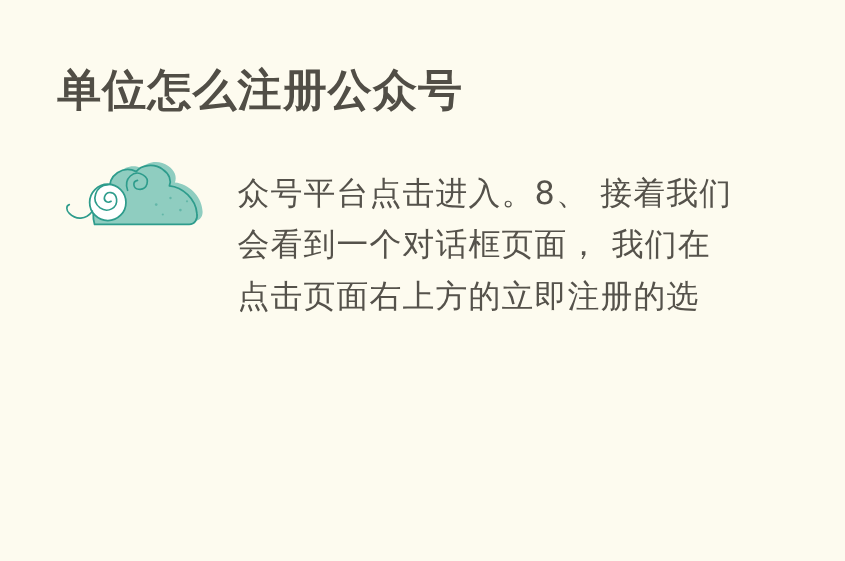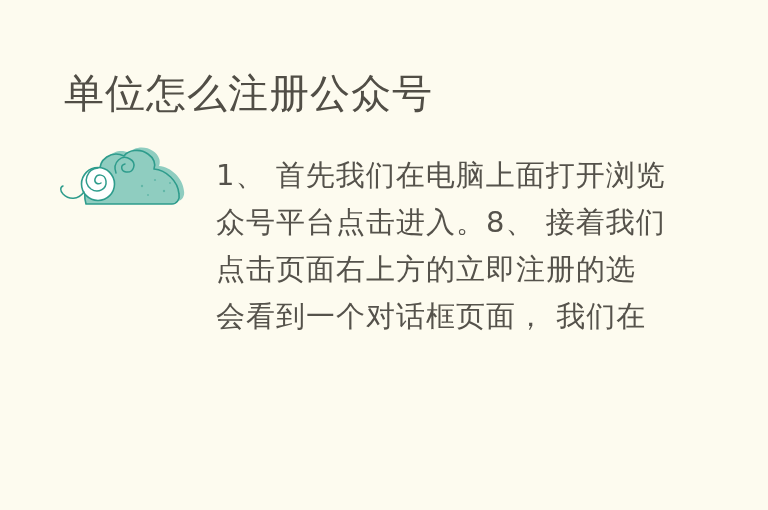--- a/index.html
+++ b/index.html
@@ -19,23 +19,23 @@
     position:relative;
     width:768px;
     height:510px;
     background:var(--bg);
     overflow:hidden;
   }
   .page-title{
     position:absolute;
     left:52px;
     top:54px;
-    margin:12px;
+    margin:0;
     font-size:40px;
-    font-weight:400;
+    font-weight:700;
     letter-spacing:1px;
     color:var(--title-ink);
     white-space:nowrap;
     text-align:right;
   }
   .content-row{
     position:absolute;
     left:0;
     top:138px;
     width:768px;
@@ -90,20 +90,19 @@
       <g fill="var(--cloud-stroke)" opacity="0.45">
         <circle cx="84" cy="44" r="1.2"></circle>
         <circle cx="97" cy="38" r="1.1"></circle>
         <circle cx="106" cy="49" r="1.2"></circle>
         <circle cx="90" cy="53" r="1.0"></circle>
         <circle cx="112" cy="41" r="1.0"></circle>
       </g>
     </svg>
 
     <div class="article-text">
-      <div class="article-line">1、 首先我们在电脑上面打开浏览</div>
       <div class="article-line">众号平台点击进入。8、 接着我们</div>
+      <div class="article-line">会看到一个对话框页面， 我们在</div>
       <div class="article-line">点击页面右上方的立即注册的选</div>
-      <div class="article-line">会看到一个对话框页面， 我们在</div>
     </div>
 
   </div>
 </div>
 
 </body></html>

